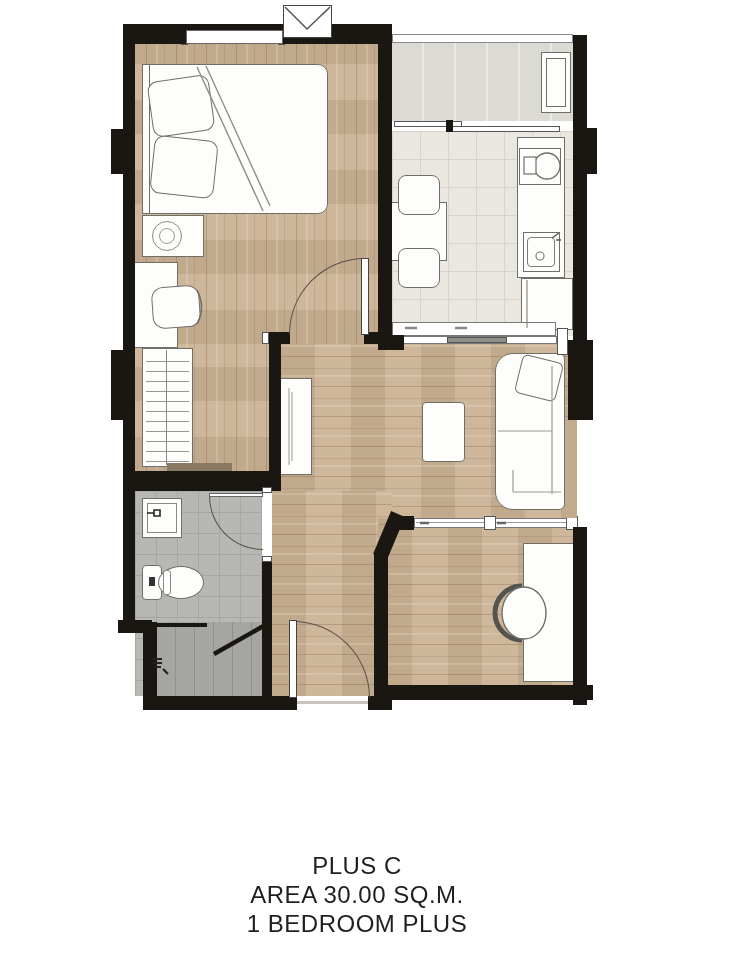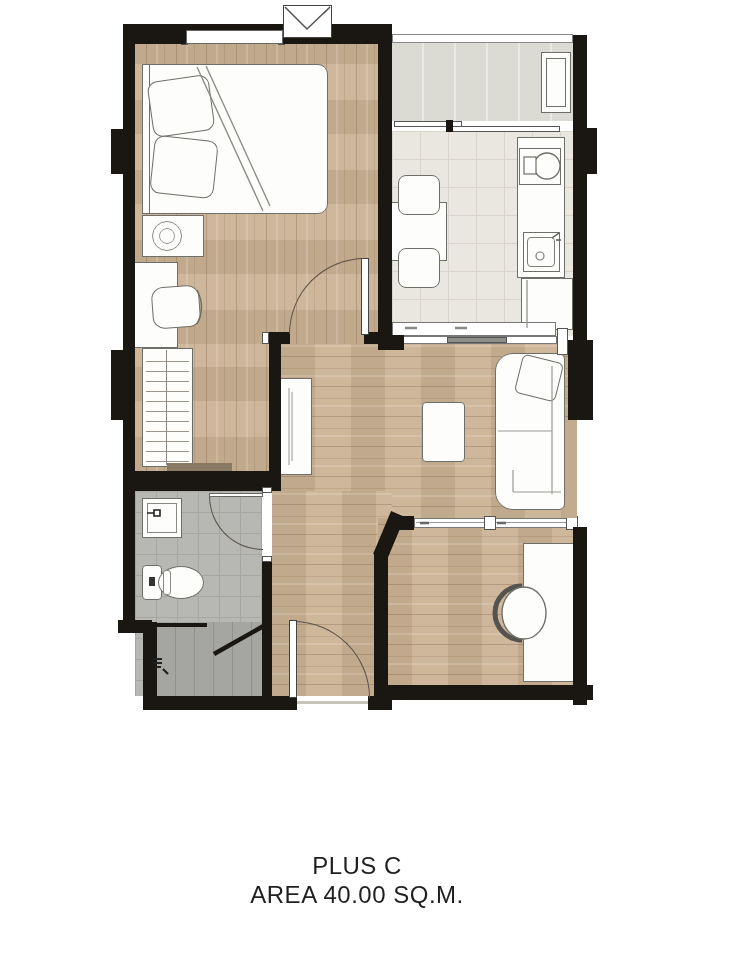--- a/index.html
+++ b/index.html
@@ -192,14 +192,15 @@
     <path d="M398,514 L380,557" stroke="#1a1713" stroke-width="15" fill="none"></path>
 
     <path d="M405,328 l12,0 M455,328 l12,0" stroke="#888" stroke-width="2.5" fill="none"></path>
 
     <path d="M420,523 l9,0 M497,523 l9,0" stroke="#666" stroke-width="2.5" fill="none"></path>
   </svg>
 </div>
 
 <div class="caption">
   <div>PLUS C</div>
-  <div>AREA 40.00 SQ.M.</div>
+  <div>AREA 30.00 SQ.M.</div>
+  <div>1 BEDROOM PLUS</div>
 </div>
 
 </body></html>

